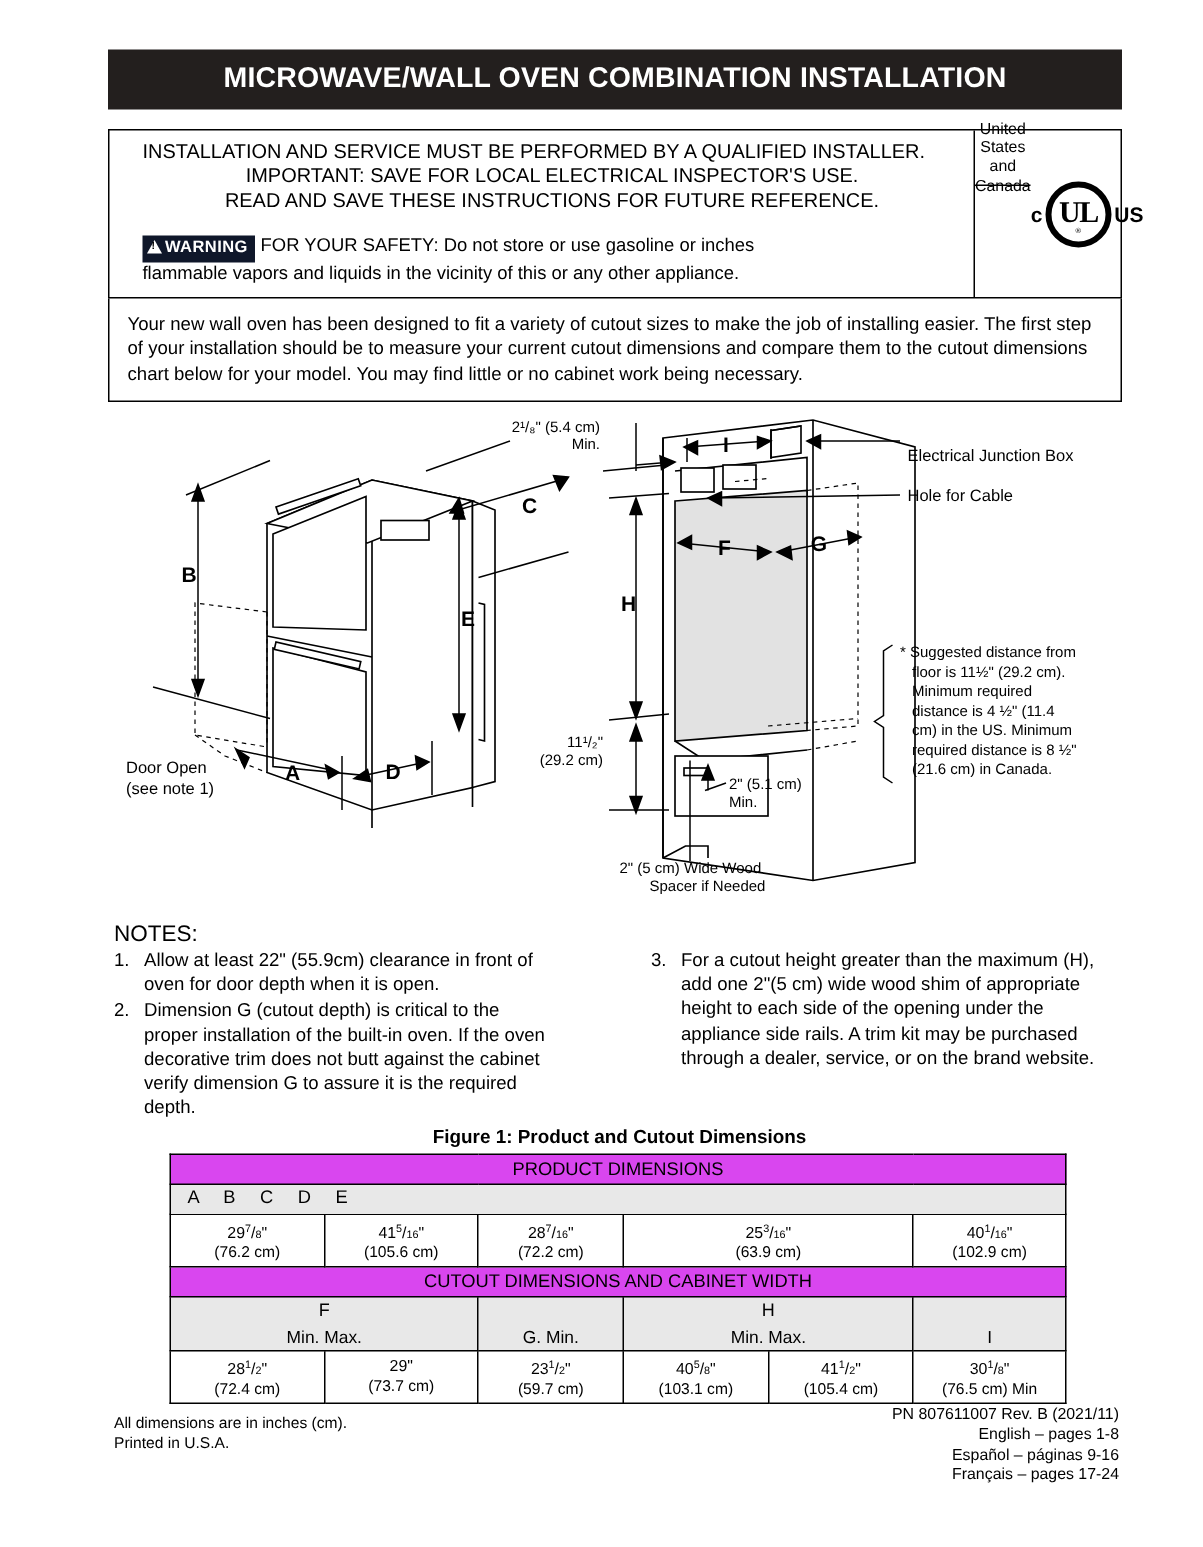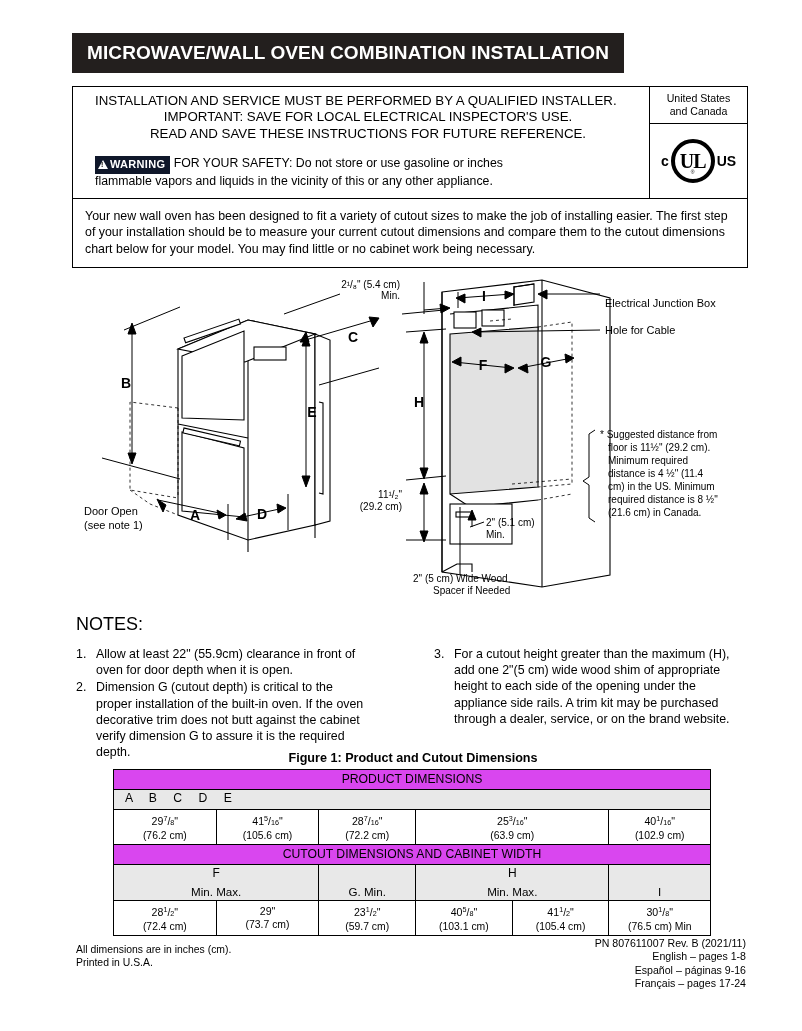--- a/index.html
+++ b/index.html
@@ -9,21 +9,21 @@
     background:#ffffff;
     font-family: "Liberation Sans", sans-serif;
     color:#000;
     position: relative;
     overflow: hidden;
   }
   .page { position:absolute; left:0; top:0; width:802px; height:1031px; }
 
   
   .titlebar {
-    position:absolute; left:72px; top:33px; width:552px; height:40px;
+    position:absolute; left:72px; top:33px; width:676px; height:40px;
     background:#231f1e; color:#fff;
     display:flex; align-items:center; justify-content:center;
     font-size:19px; font-weight:bold; letter-spacing:0.1px;
   }
 
   
   .headerbox {
     position:absolute; left:72px; top:86px; width:676px; height:113px;
     border:1.2px solid #000;
     display:flex;
@@ -42,21 +42,21 @@
     display:inline-block; width:0; height:0;
     border-left:5px solid transparent; border-right:5px solid transparent;
     border-bottom:9px solid #fff; position:relative; top:1px; margin-right:2px;
   }
   .warntri::after{
     content:"!"; position:absolute; left:-2px; top:1px; color:#000;
     font-size:7px; font-weight:bold; line-height:8px;
   }
   .headerright {
     width:98px; border-left:1.2px solid #000;
-    display:flex; flex-direction:column;
+    display:flex; 
   }
   .ul-country {
     height:37px; border-bottom:1.2px solid #000;
     display:flex; flex-direction:column; align-items:center; justify-content:center;
     font-size:10.6px; line-height:12.6px; text-align:center;
   }
   .ul-mark { flex:1; display:flex; align-items:center; justify-content:center; gap:2px; }
   .ul-c, .ul-us { font-size:14px; font-weight:bold; }
   .ul-circle {
     width:44px; height:44px; border:4px solid #000; border-radius:50%;
@@ -75,21 +75,21 @@
 
   
   .diagrams { position:absolute; left:72px; top:272px; width:676px; height:335px; }
   svg { display:block; }
   .lbl { font-family:"Liberation Sans", sans-serif; font-size:11px; fill:#000; }
   .lbl-b { font-family:"Liberation Sans", sans-serif; font-size:14px; font-weight:bold; fill:#000; }
   .lbl-s { font-family:"Liberation Sans", sans-serif; font-size:10px; fill:#000; }
 
   
   .notes { position:absolute; left:76px; top:614px; width:680px; }
-  .notes-title { font-size:18px; margin-bottom:11px; }
+  .notes-title { font-size:15px; margin-bottom:1px; }
   .notes-cols { display:flex; }
   .notes-col { width:322px; }
   .notes-col.right { margin-left:36px; }
   .note { display:flex; font-size:12.4px; line-height:16.2px; margin-bottom:1px; }
   .note-num { width:20px; flex:none; }
   .note-txt { flex:1; }
 
   
   .figcap {
     position:absolute; left:12px; top:751px; width:802px; text-align:center;

